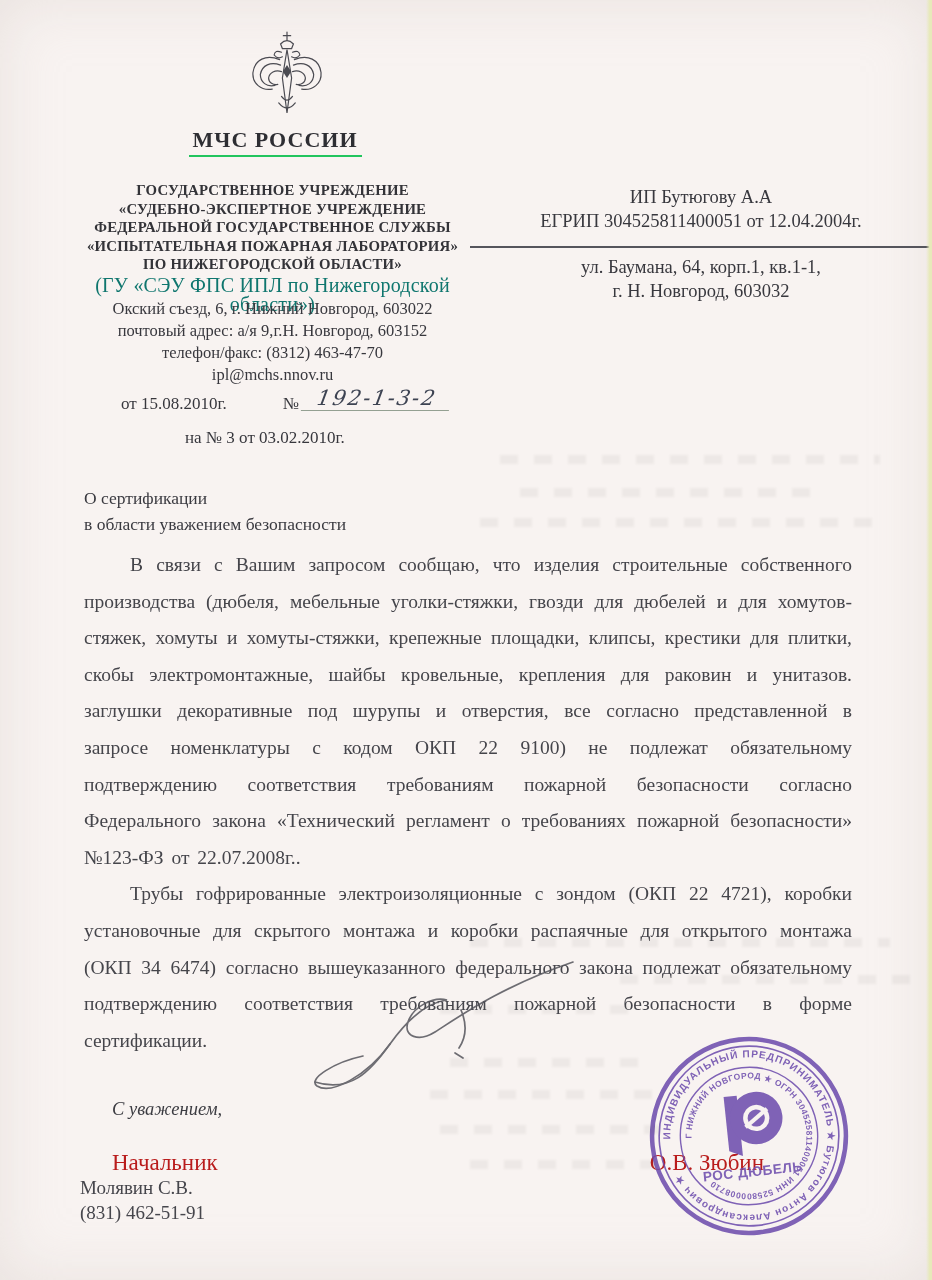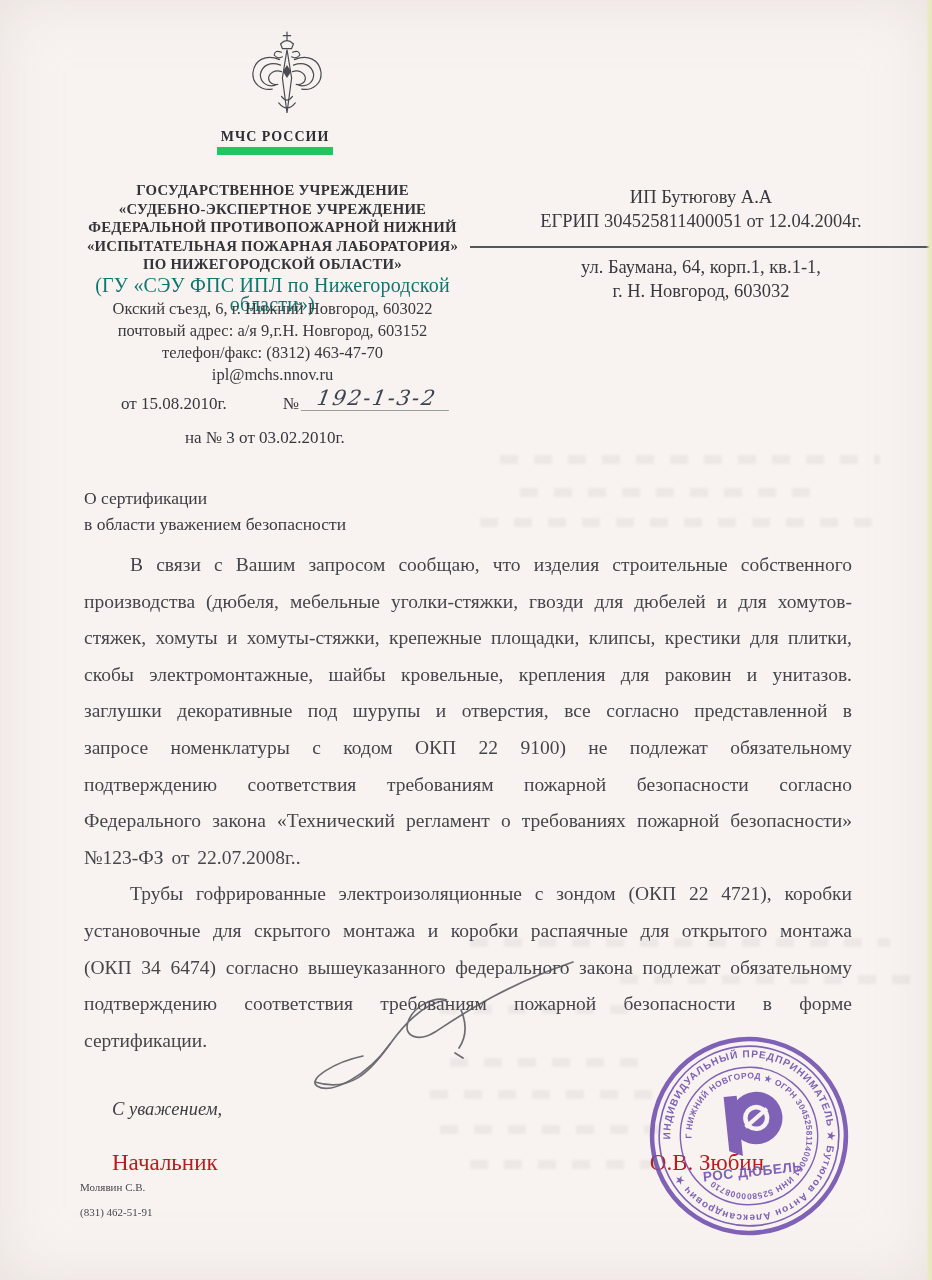--- a/index.html
+++ b/index.html
@@ -13,22 +13,22 @@
   .edge-strip {
     position:absolute; right:0; top:0; width:6px; height:100%;
     background:linear-gradient(90deg, rgba(230,232,180,0) 0%, #e7e9ba 60%);
   }
   
   .emblem { position:absolute; left:241px; top:30px; }
   .ministry {
     position:absolute; left:55px; top:127px; width:440px; text-align:center;
   }
   .ministry span {
-    display:inline-block; font-weight:bold; font-size:14px; letter-spacing:1px;
-    color:#2e2e33; border-bottom:8px solid #22c55e; padding:0 4px 2px 4px;
+    display:inline-block; font-weight:bold; font-size:22px; letter-spacing:1px;
+    color:#2e2e33; border-bottom:2px solid #22c55e; padding:0 4px 2px 4px;
   }
   
   .org-block {
     position:absolute; left:50px; top:181px; width:445px; text-align:center;
     font-weight:bold; font-size:14.8px; line-height:18.6px; color:#333338;
     letter-spacing:0.2px;
   }
   .org-short { font-weight:normal; font-size:20px; margin-top:2px; color:#0f766e; }
   .addr-block {
     position:absolute; left:50px; top:298px; width:445px; text-align:center;
@@ -60,21 +60,21 @@
   }
   .letter-flow p + p { }
   .closing { margin:40px 0 0 28px; font-size:18.5px; color:#3c3c42;font-style:italic; }
   .signer-row { display:flex; align-items:baseline; margin-top:30px; font-size:23px; color:#b91c1c; }
   .signer-title { margin-left:28px; }
   .signer-name { margin-left:auto; margin-right:88px; }
   
   .signature-svg { position:absolute; left:295px; top:952px; }
   .stamp-svg { position:absolute; left:643px; top:1030px; transform:rotate(-6deg); opacity:0.88; }
   
-  .footer { position:absolute; left:80px; top:1175px; font-size:11px; line-height:25px; color:#46464c; }
+  .footer { position:absolute; left:80px; top:1175px; font-size:19px; line-height:25px; color:#46464c; }
   
   .bleed {
     position:absolute; height:9px; opacity:0.07; filter:blur(1px);
     background:repeating-linear-gradient(90deg, #6a655f 0 18px, transparent 18px 34px);
   }
 </style>
 </head>
 <body>
 
 <div class="page">
@@ -97,21 +97,21 @@
     <path d="M50,38 L54.5,45 L50,52 L45.5,45 Z" fill="#4b4b52"></path>
   </svg>
 
   <div class="ministry">
     <span>МЧС РОССИИ</span>
   </div>
 
   <div class="org-block">
     <div>ГОСУДАРСТВЕННОЕ УЧРЕЖДЕНИЕ</div>
     <div>«СУДЕБНО-ЭКСПЕРТНОЕ УЧРЕЖДЕНИЕ</div>
-    <div>ФЕДЕРАЛЬНОЙ ПРОТИВОПОЖАРНОЙ НИЖНИЙ</div>
+    <div>ФЕДЕРАЛЬНОЙ ГОСУДАРСТВЕННОЕ СЛУЖБЫ</div>
     <div>«ИСПЫТАТЕЛЬНАЯ ПОЖАРНАЯ ЛАБОРАТОРИЯ»</div>
     <div>ПО НИЖЕГОРОДСКОЙ ОБЛАСТИ»</div>
     <div class="org-short">(ГУ «СЭУ ФПС ИПЛ по Нижегородской области»)</div>
   </div>
 
   <div class="addr-block">
     <div>Окский съезд, 6, г. Нижний Новгород, 603022</div>
     <div>почтовый адрес: а/я 9,г.Н. Новгород, 603152</div>
     <div>телефон/факс: (8312) 463-47-70</div>
     <div>ipl@mchs.nnov.ru</div>

